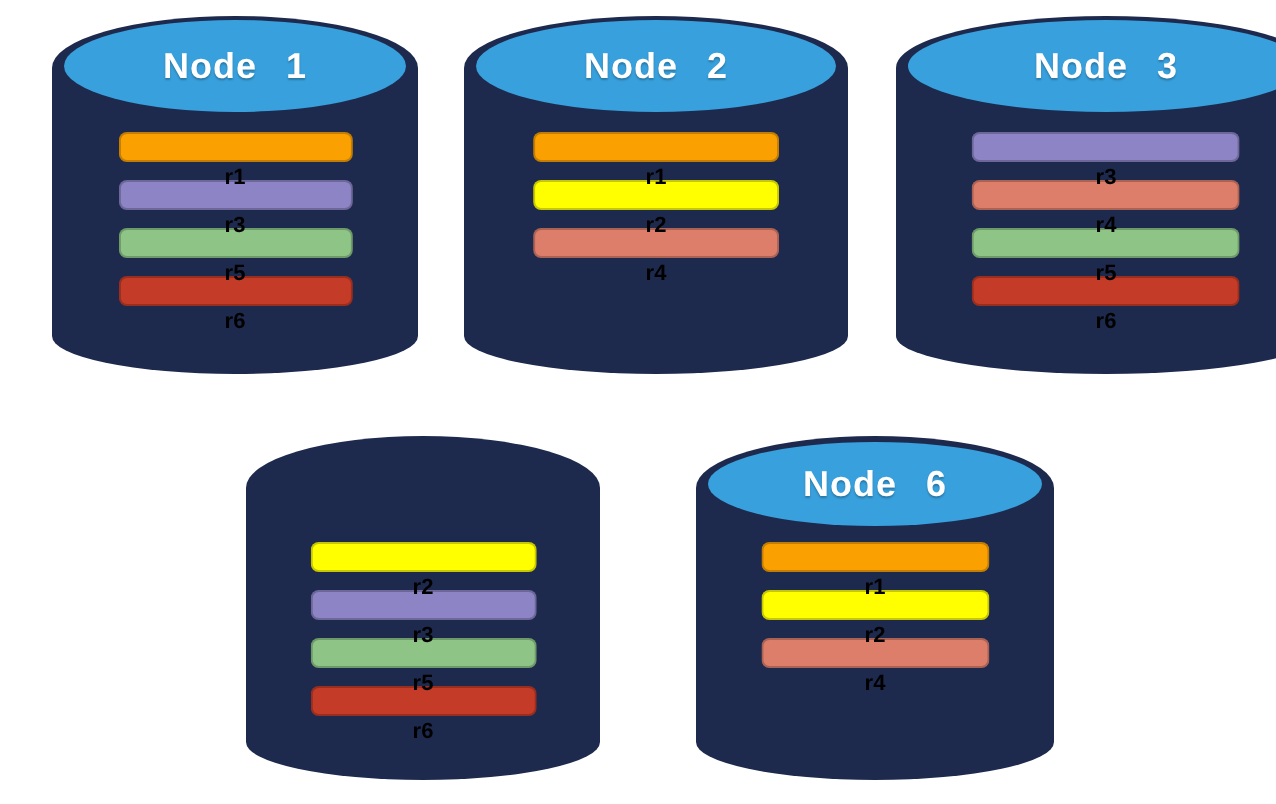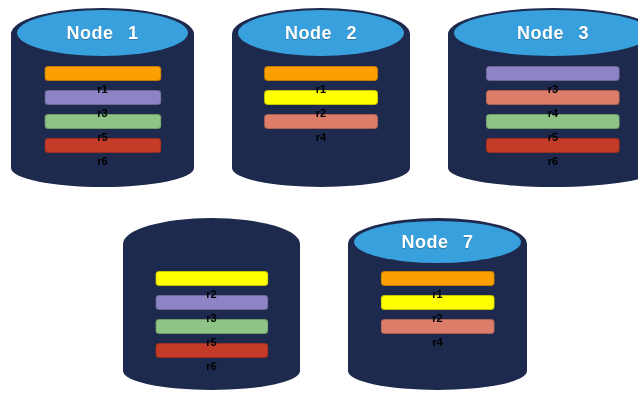--- a/index.html
+++ b/index.html
@@ -62,22 +62,22 @@
     justify-content: center;
   }
   .bar span {
     font-size: 11px;
     font-weight: bold;
     line-height: 1;
     color: var(--bar-text-color);
     margin-top: 32px;
   }
   
-  .n0 { left: 11px;  top: 8px;   width: 183px; height: 179px; }
-  .n1 { left: 232px; top: 8px;   width: 178px; height: 179px; }
+  .n0 { left: 26px;  top: 8px;   width: 183px; height: 179px; }
+  .n1 { left: 232px; top: 8px;   width: 178px; height: 179px; padding-left: 14px; }
   .n2 { left: 448px; top: 8px;   width: 210px; height: 179px; }
   .n3 { left: 123px; top: 218px; width: 177px; height: 172px; }
   .n4 { left: 348px; top: 218px; width: 179px; height: 172px; }
   
   .row-b .cyl-top { top: 3px; height: 42px; }
   .row-b .bars { top: 53px; }
 </style>
 </head>
 <body>
 
@@ -157,21 +157,21 @@
         </div>
         <div class="bar" style="background: rgb(196, 59, 39);">
           <span>r6</span>
         </div>
       </div>
   </div>
 
   <div class="cylinder n4 row-b">
     <div class="cyl-body"></div>
     <div class="cyl-top">
-      <span class="node-title">Node 7</span>
+      <span class="node-title">Node 6</span>
     </div>
     <div class="bars">
         <div class="bar" style="background: rgb(250, 160, 0);">
           <span>r1</span>
         </div>
         <div class="bar" style="background: rgb(255, 255, 0);">
           <span>r2</span>
         </div>
         <div class="bar" style="background: rgb(221, 126, 107);">
           <span>r4</span>

